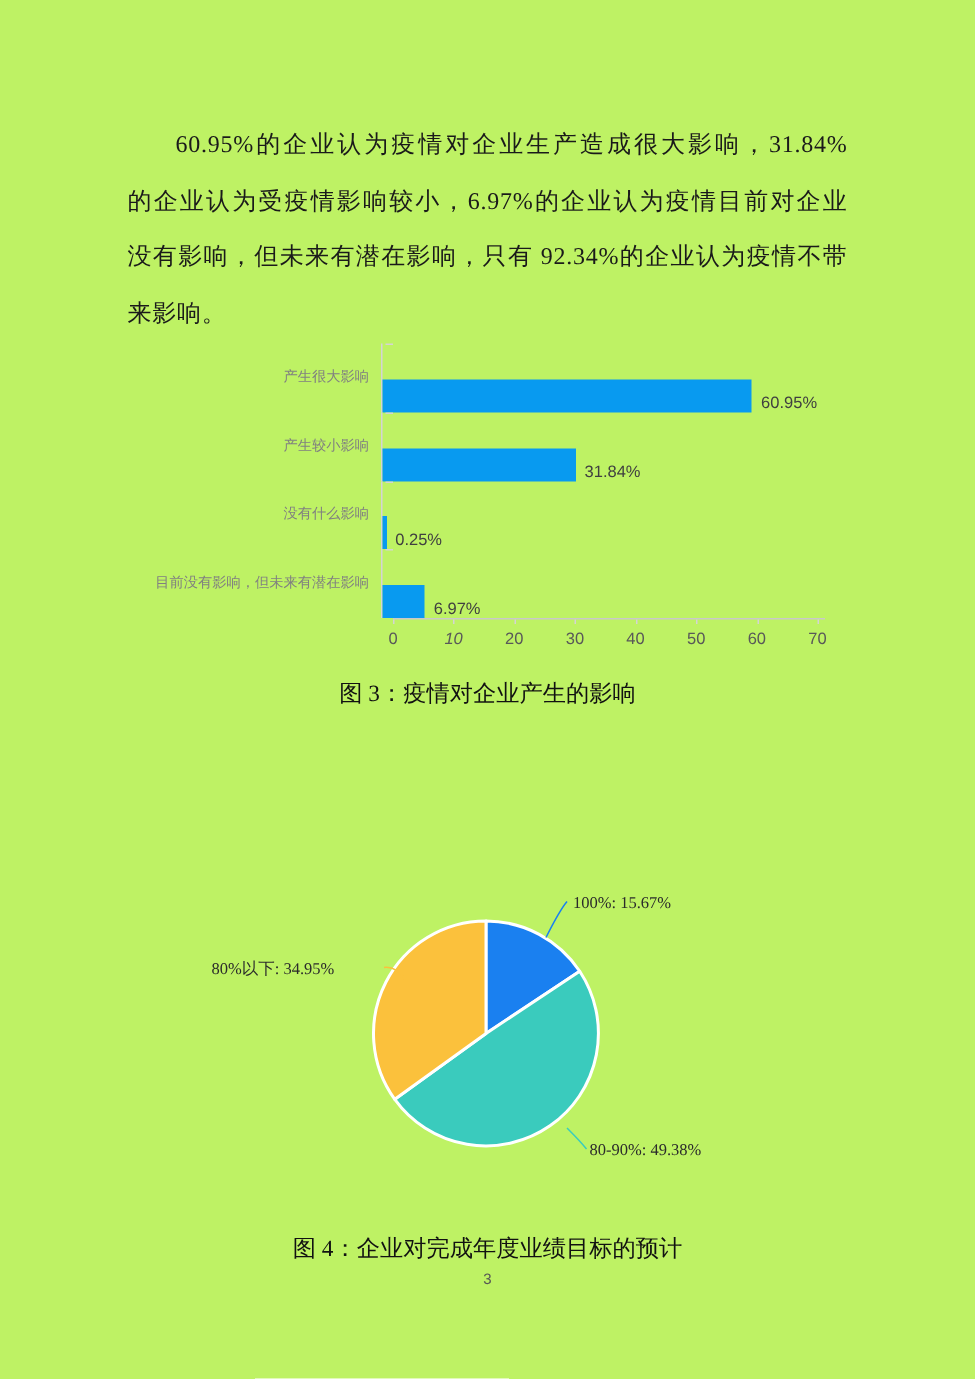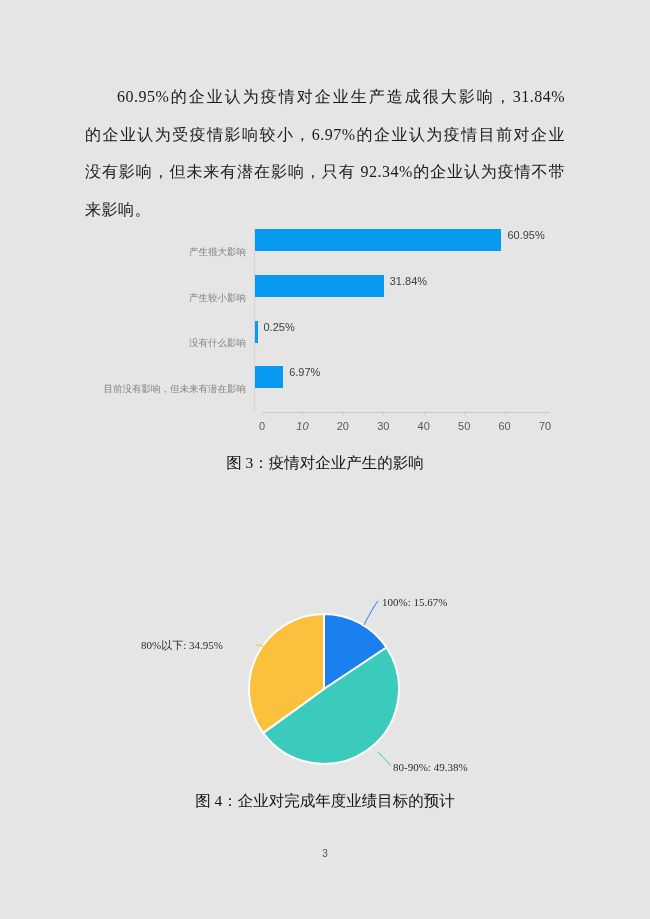--- a/index.html
+++ b/index.html
@@ -1,21 +1,21 @@
 <!DOCTYPE html>
 <html><head>
 <meta charset="utf-8">
 <style>
   * { margin: 0; padding: 0; box-sizing: border-box; }
   html, body { background: #ffffff; }
   body { font-family: "Liberation Serif", "DejaVu Serif", serif; }
   .page {
     position: relative;
     width: 650px; height: 919px;
-    background: #e5e5e5;
+    background: #bef264;
     overflow: hidden;
     color: #1a1a1a;
   }
 
   
   .para { position: absolute; left: 85px; width: 480px; }
   .para-line {
     height: 37.6px; line-height: 37.6px;
     font-size: 16px; letter-spacing: 0.5px;
     text-align: justify; text-align-last: justify;
@@ -26,21 +26,21 @@
   #para-0 { top: 78px; }
   #para-1 { top: 478px; }
 
   
   .caption {
     position: absolute; left: 0; width: 650px; height: 24px;
     line-height: 24px; text-align: center; font-size: 15.5px;
     color: #111111;
   }
   #caption-fig3 { top: 451px; }
-  #caption-fig4 { top: 789px; }
+  #caption-fig4 { top: 821px; }
   .page-number {
     position: absolute; top: 848px; left: 0; width: 650px;
     text-align: center; font-size: 10px; color: #555555;
     font-family: "Liberation Sans", "DejaVu Sans", sans-serif;
   }
 
   
   .barchart {
     position: absolute; left: 100px; top: 229px; width: 470px; height: 215px;
     font-family: "Liberation Sans", "DejaVu Sans", sans-serif;
@@ -49,21 +49,21 @@
   .brow::before {
     content: ""; position: absolute; left: 157px; top: 0;
     width: 5px; height: 1px; background: #d4d4d4;
   }
   .blabel {
     width: 154px; padding-right: 8px; text-align: right;
     font-size: 9.5px; color: #808080; line-height: 12px;
   }
   .btrack {
     flex: 1; height: 100%; border-left: 1px solid #d4d4d4;
-    display: flex; align-items: flex-start; position: relative;
+    display: flex; align-items: flex-end; position: relative;
   }
   .bar { height: 22px; }
   .bval { margin-left: 6px; font-size: 11px; color: #404040; }
   .bar-axis {
     position: relative; margin-left: 162px; width: 288px; height: 30px;
     border-top: 1px solid #c9c9c9;
   }
   .xtickmark { position: absolute; top: 0; width: 1px; height: 3px; background: #d4d4d4; }
   .xticklabel {
     position: absolute; top: 7px; width: 24px; margin-left: -12px;

